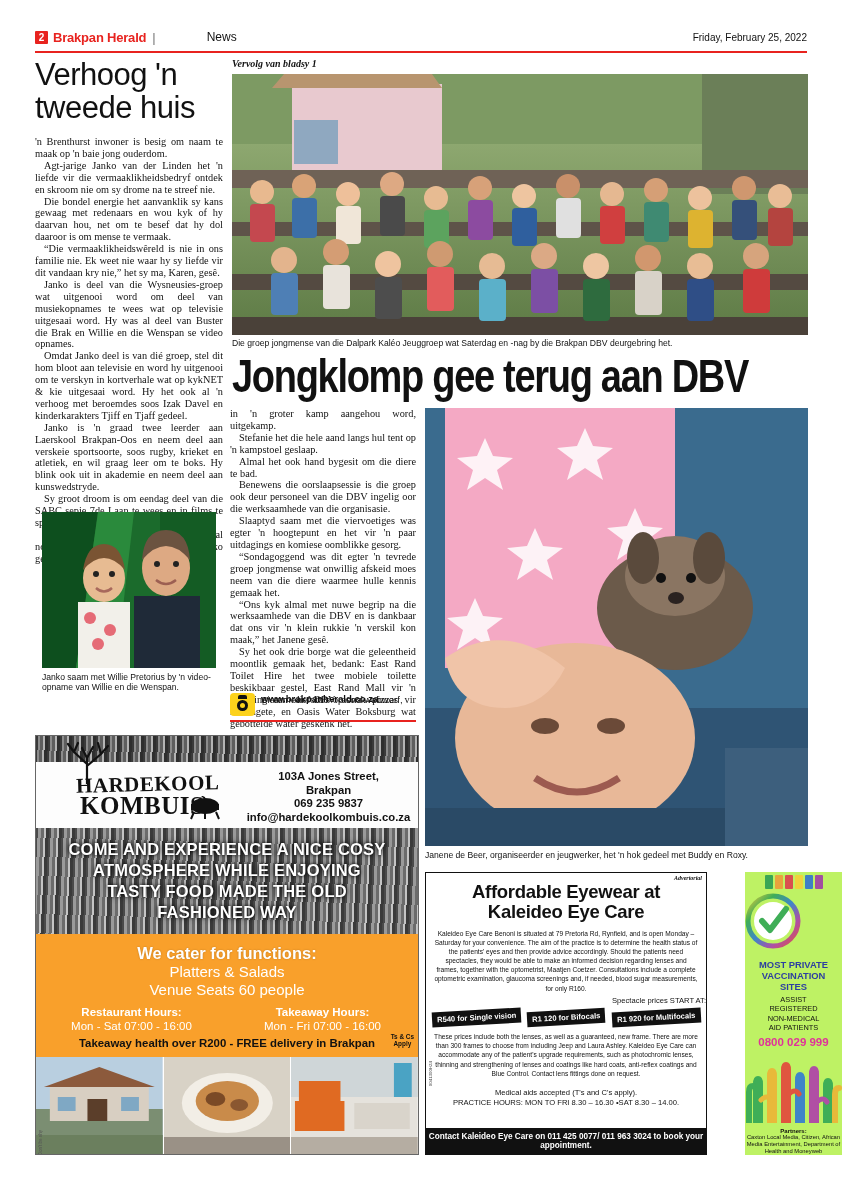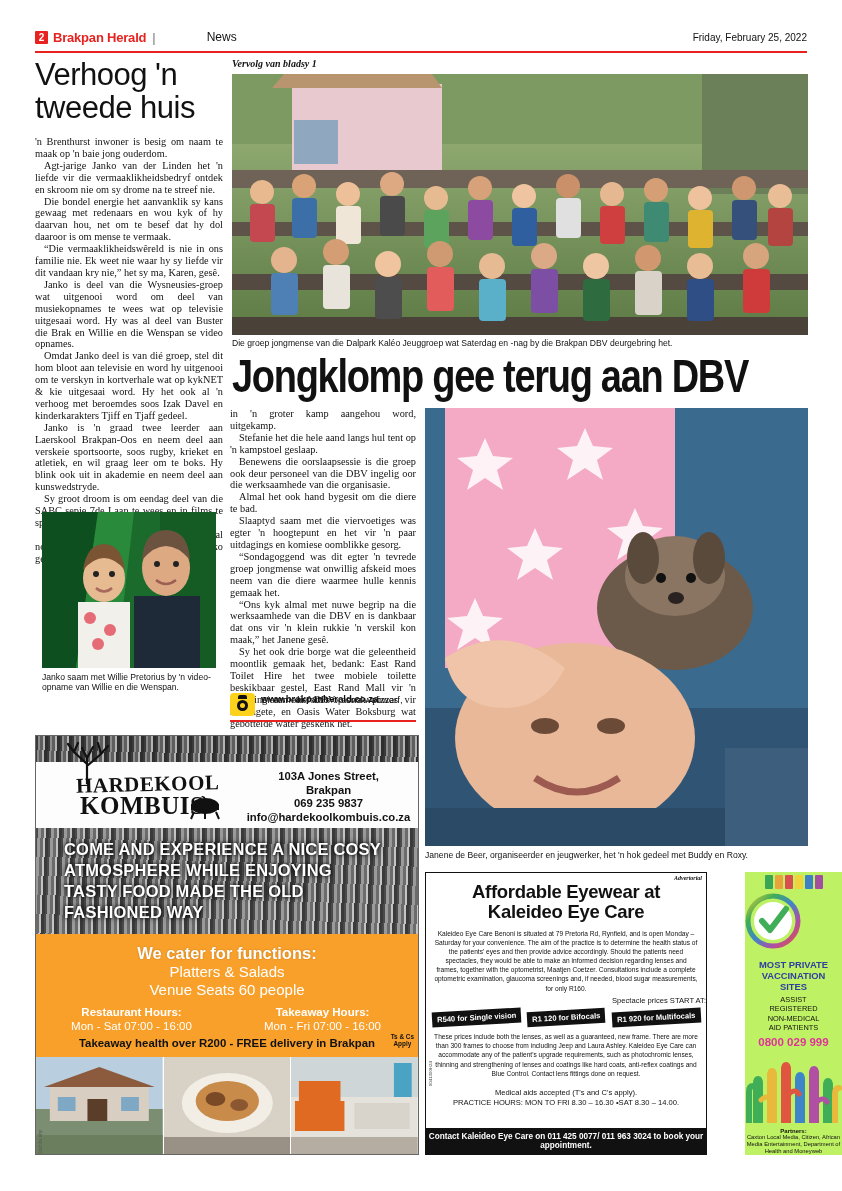--- a/index.html
+++ b/index.html
@@ -136,21 +136,21 @@
     font-size:11.3px; font-weight:bold; line-height:13.5px; color:#111;
   }
   .hk-banner {
     position:relative; height:106px;
     background:
       repeating-linear-gradient(93deg,#4a4a4a 0 2px,#9a9a9a 2px 5px,#6b6b6b 5px 8px,#c4c4c4 8px 10px,#3a3a3a 10px 13px);
     display:flex; align-items:center; justify-content:center;
   }
   .hk-banner-txt {
     color:#fff; font-weight:bold; font-size:16.5px; line-height:21px;
-    text-align:left; letter-spacing:0.2px;
+    text-align:center; letter-spacing:0.2px;
     text-shadow:0 0 3px rgba(0,0,0,.95),0 0 6px rgba(0,0,0,.8);
     padding:0 28px;
   }
   .hk-orange { background:#f9a02b; padding:10px 0 6px; text-align:center; color:#fff; }
   .hk-o1 { font-weight:bold; font-size:16.5px; line-height:19px;
            text-shadow:0 0 2px rgba(0,0,0,.25); }
   .hk-o2 { font-size:15px; line-height:18px; }
   .hk-o3 { font-size:15px; line-height:18px; }
   .hk-hours { display:flex; margin-top:6px; }
   .hk-hcol { flex:1; }
@@ -335,22 +335,22 @@
     </svg>
   </div>
   <div class="cap cap-top">Die groep jongmense van die Dalpark Kaléo Jeuggroep wat Saterdag en -nag by die Brakpan DBV deurgebring het.</div>
 
   <div class="hl-main">Jongklomp gee terug aan DBV</div>
 
   <div class="col2">
     <div class="body-serif">
       <p class="noind">in 'n groter kamp aangehou word, uitgekamp.</p>
       <p>Stefanie het die hele aand langs hul tent op 'n kampstoel geslaap.</p>
+      <p>Almal het ook hand bygesit om die diere te bad.</p>
       <p>Benewens die oorslaapsessie is die groep ook deur personeel van die DBV ingelig oor die werksaamhede van die organisasie.</p>
-      <p>Almal het ook hand bygesit om die diere te bad.</p>
       <p>Slaaptyd saam met die viervoetiges was egter 'n hoogtepunt en het vir 'n paar uitdagings en komiese oomblikke gesorg.</p>
       <p>“Sondagoggend was dit egter 'n tevrede groep jongmense wat onwillig afskeid moes neem van die diere waarmee hulle kennis gemaak het.</p>
       <p>“Ons kyk almal met nuwe begrip na die werksaamhede van die DBV en is dankbaar dat ons vir 'n klein rukkie 'n verskil kon maak,” het Janene gesê.</p>
       <p>Sy het ook drie borge wat die geleentheid moontlik gemaak het, bedank: East Rand Toilet Hire het twee mobiele toilette beskikbaar gestel, East Rand Mall vir 'n skenking aan die DBV asook pizzas vir middagete, en Oasis Water Boksburg wat gebottelde water geskenk het.</p>
     </div>
   </div>
 
   <div class="photo-dog">
     <svg width="383" height="438" viewBox="0 0 383 438" preserveAspectRatio="none">
       <rect width="383" height="438" fill="#2f5474"></rect>

